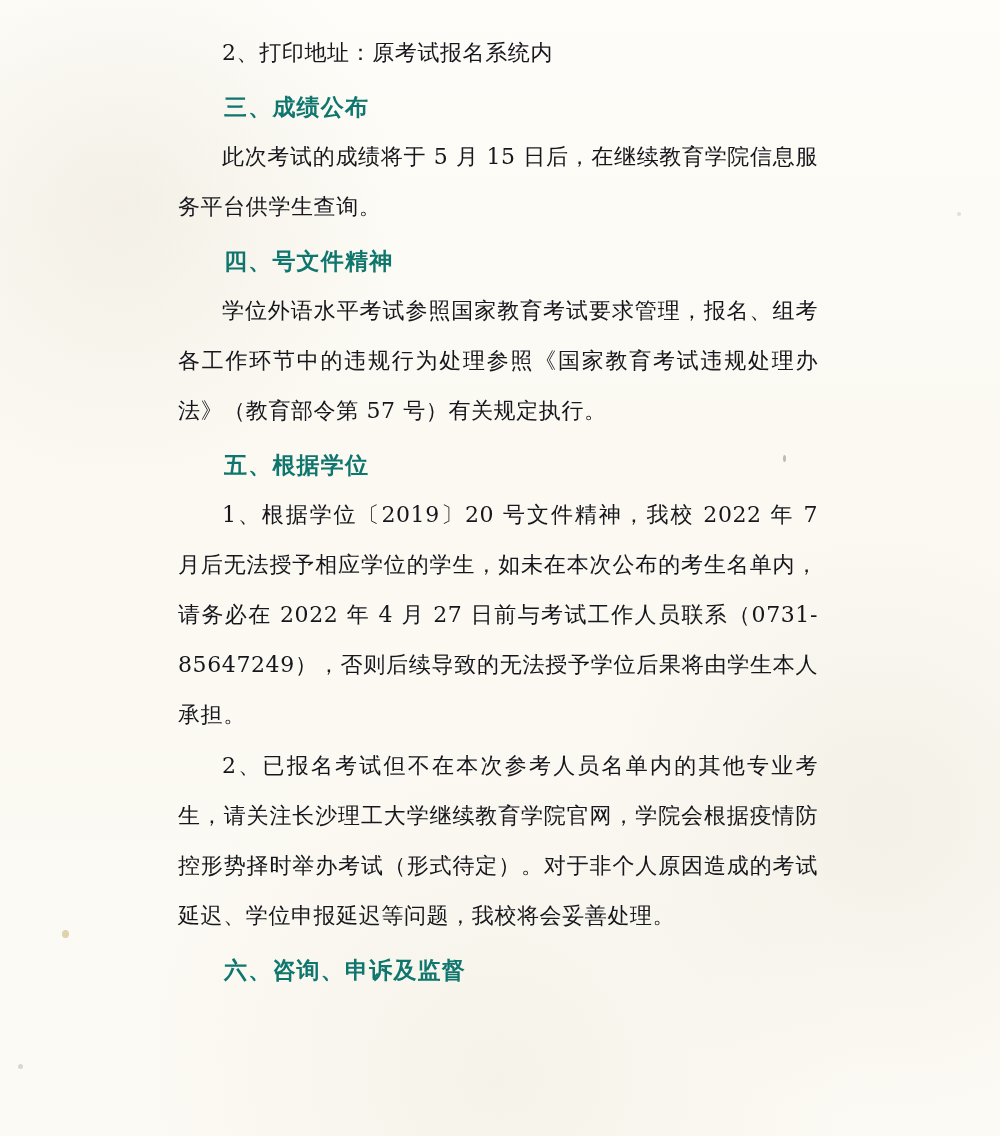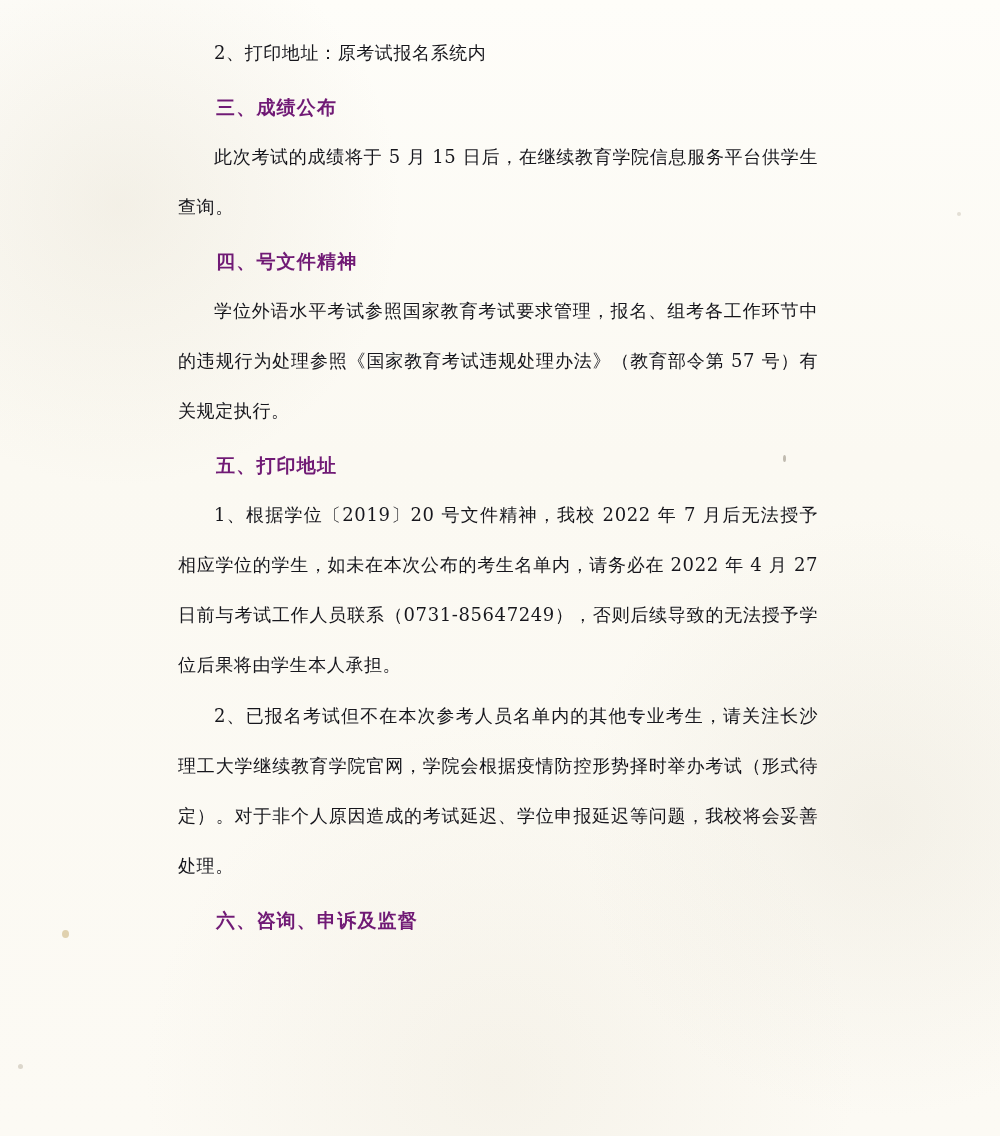--- a/index.html
+++ b/index.html
@@ -34,38 +34,38 @@
     z-index: 1;
   }
   .doc {
     position: relative;
     z-index: 2;
     padding: 28px 170px 0 178px;
     box-sizing: border-box;
   }
   p.para {
     margin: 0 12px 1px 0;
-    font-size: 18px;
+    font-size: 22px;
     line-height: 50px;
     letter-spacing: 0.6px;
     text-align: justify;
     text-justify: inter-ideograph;
     color: #16161c;
   }
   p.para.indent {
     text-indent: 2em;
   }
   h2.heading {
     margin: 0;
-    font-size: 19px;
+    font-size: 23px;
     line-height: 50px;
     font-weight: bold;
     text-indent: 2em;
     letter-spacing: 1.2px;
-    color: #701a75;
+    color: #0f766e;
     font-family: "DejaVu Sans", "Liberation Sans", sans-serif;
   }
   .block {
     margin-bottom: 4px;
   }
 </style>
 </head>
 <body>
 
 <div class="scan-noise"></div>
@@ -84,21 +84,21 @@
     <h2 class="heading">三、成绩公布</h2>
     <p class="para indent">此次考试的成绩将于 5 月 15 日后，在继续教育学院信息服务平台供学生查询。</p>
   </div>
 
   <div class="block">
     <h2 class="heading">四、号文件精神</h2>
     <p class="para indent">学位外语水平考试参照国家教育考试要求管理，报名、组考各工作环节中的违规行为处理参照《国家教育考试违规处理办法》（教育部令第 57 号）有关规定执行。</p>
   </div>
 
   <div class="block">
-    <h2 class="heading">五、打印地址</h2>
+    <h2 class="heading">五、根据学位</h2>
     <p class="para indent">1、根据学位〔2019〕20 号文件精神，我校 2022 年 7 月后无法授予相应学位的学生，如未在本次公布的考生名单内，请务必在 2022 年 4 月 27 日前与考试工作人员联系（0731-85647249），否则后续导致的无法授予学位后果将由学生本人承担。</p>
     <p class="para indent">2、已报名考试但不在本次参考人员名单内的其他专业考生，请关注长沙理工大学继续教育学院官网，学院会根据疫情防控形势择时举办考试（形式待定）。对于非个人原因造成的考试延迟、学位申报延迟等问题，我校将会妥善处理。</p>
   </div>
 
   <div class="block">
     <h2 class="heading">六、咨询、申诉及监督</h2>
   </div>
 
 </div>
 

